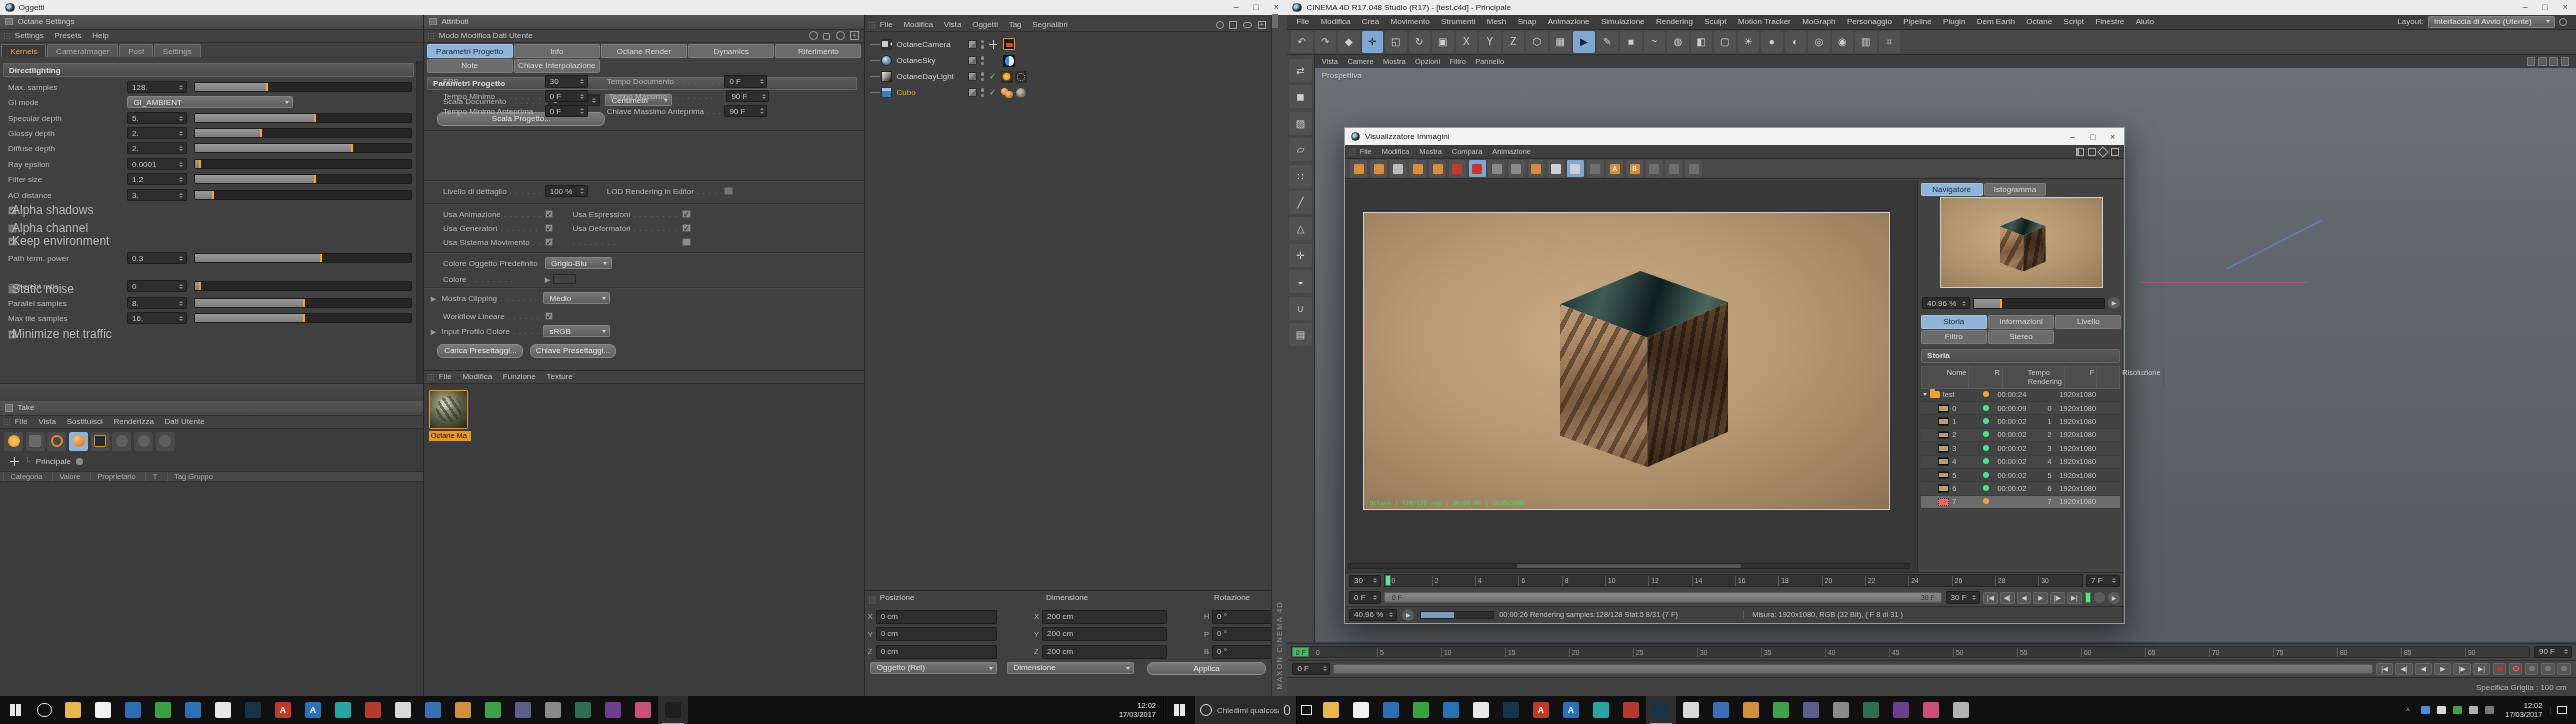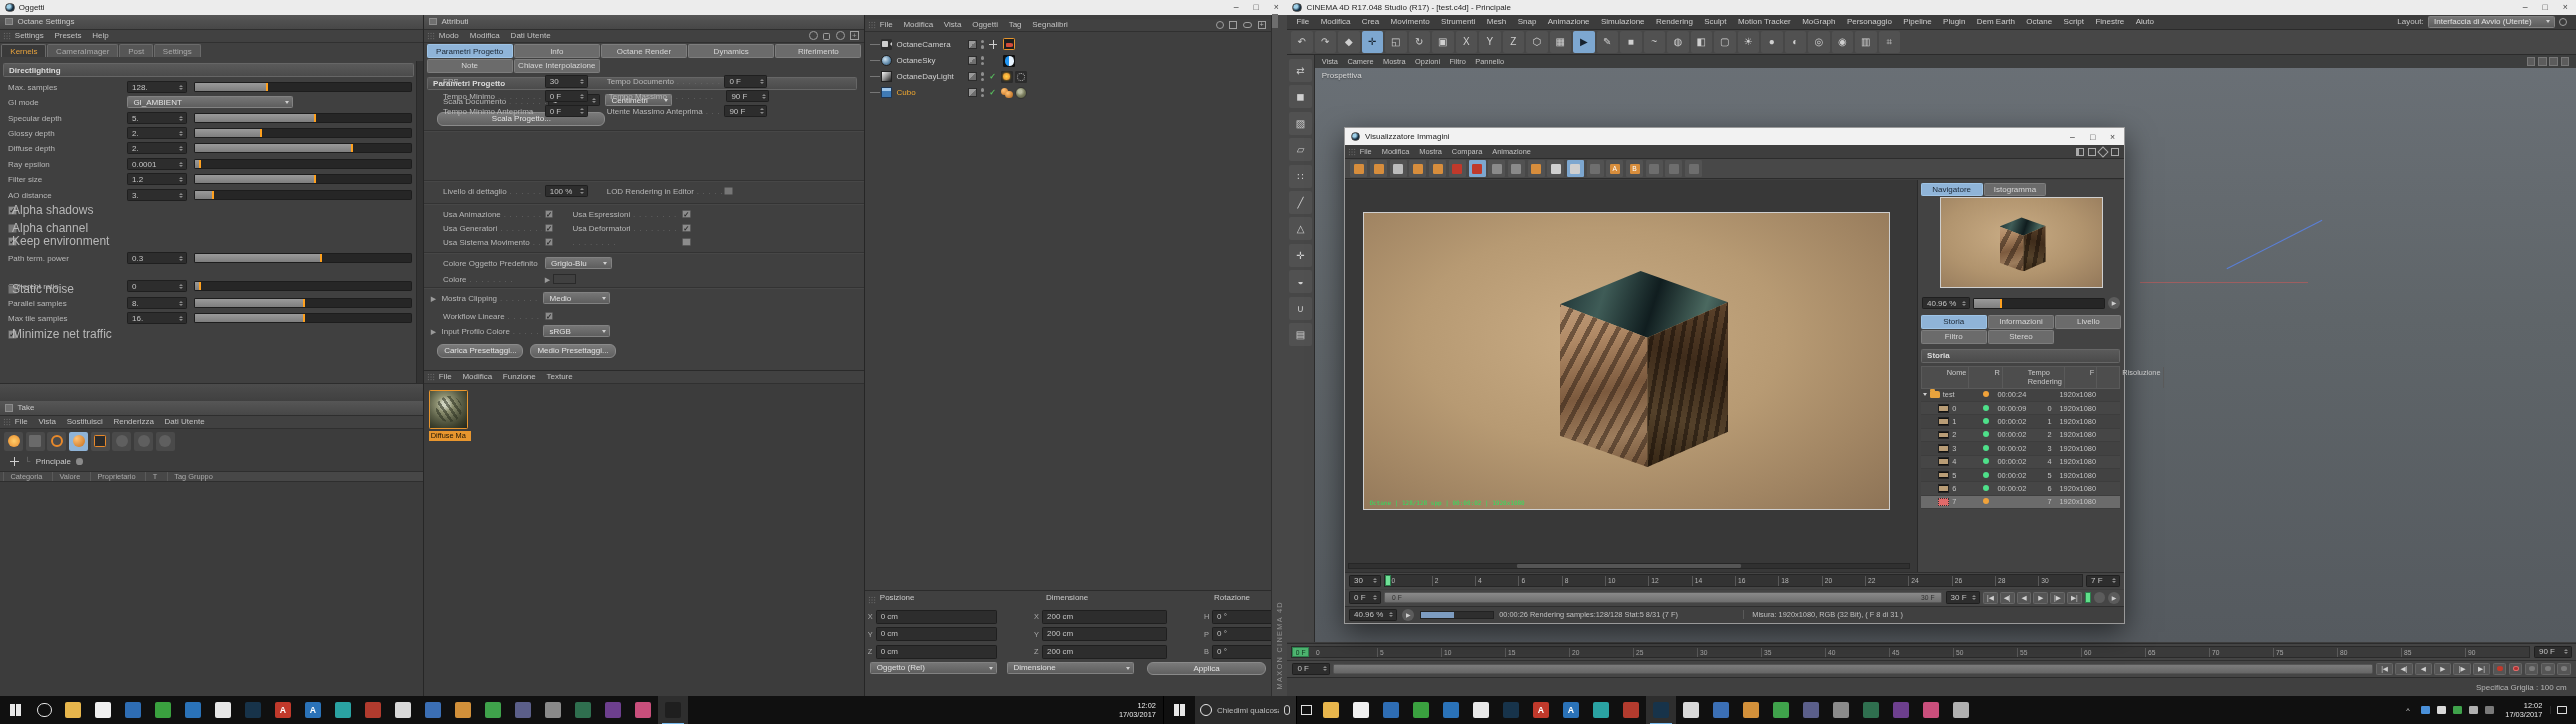--- a/index.html
+++ b/index.html
@@ -465,21 +465,21 @@
       </div>
     </div>
 
     <div id="attr-win" class="panel">
       <div class="c4d-titlebar">
         <span class="sq"></span>
         <span>Attributi</span>
       </div>
       <div class="menubar">
         <span class="grip"></span>
-        <span style="display:flex;gap:11px;">
+        <span style="display:flex;gap:2px;">
           <span class="menu-item">Modo</span>
             <span class="menu-item">Modifica</span>
             <span class="menu-item">Dati Utente</span>
         </span>
         <span style="margin-left:auto;display:flex;gap:5.4px;color:#9f9f9f;font-size:8px;">
           <span style="width:8.7px;height:8.7px;border:1.3px solid #9f9f9f;border-radius:50%;position:relative;"></span>
           <span style="width:7.4px;height:6.7px;border:1.3px solid #9f9f9f;border-radius:1.3px;margin-top:2px;"></span>
           <span style="width:8.7px;height:8.7px;border:1.3px solid #9f9f9f;border-radius:50%;"></span>
           <span style="width:8.7px;height:8.7px;border:0.7px solid #9f9f9f;text-align:center;line-height:7.4px;">+</span>
         </span>
@@ -514,21 +514,21 @@
             </div>
             <div class="attr-row" style="position:relative;left:0;top:0;height:14.8px;margin:0 0 0 19px;">
               <span class="lbl dots" style="width:99px;">Tempo Minimo</span>
               <span class="spin" style="width:43px;margin-left:2.7px;">0 F</span>
               <span class="lbl dots" style="width:115px;margin-left:21px;">Tempo Massimo</span>
               <span class="spin" style="width:43px;margin-left:2.7px;">90 F</span>
             </div>
             <div class="attr-row" style="position:relative;left:0;top:0;height:14.8px;margin:0 0 0 19px;">
               <span class="lbl dots" style="width:99px;">Tempo Minimo Anteprima</span>
               <span class="spin" style="width:43px;margin-left:2.7px;">0 F</span>
-              <span class="lbl dots" style="width:115px;margin-left:19px;">Utente Massimo Anteprima</span>
+              <span class="lbl dots" style="width:115px;margin-left:19px;">Chiave Massimo Anteprima</span>
               <span class="spin" style="width:43px;margin-left:2.7px;">90 F</span>
             </div>
         </div>
 
         <div class="sepline" style="top:106px;"></div>
         <div class="attr-row" style="left:19px;top:110px;">
           <span class="lbl dots" style="width:99px;">Livello di dettaglio</span>
           <span class="spin" style="width:43px;margin-left:2.7px;">100 %</span>
           <span class="lbl dots" style="width:115px;margin-left:19px;">LOD Rendering in Editor</span>
           <span class="chkbox" data-checked="false" style="margin-left:2.7px;"></span>
@@ -577,36 +577,36 @@
           <span class="lbl dots" style="width:99px;">Workflow Lineare</span>
           <span class="chkbox" style="margin-left:2.7px;">✓</span>
         </div>
         <div class="attr-row" style="left:6.7px;top:250px;">
           <span style="color:#9a9a9a;">▸</span>
           <span class="lbl dots" style="width:99px;margin-left:5.4px;">Input Profilo Colore</span>
           <span class="dd" style="width:67px;margin-left:2.7px;">sRGB</span>
         </div>
 
         <span class="pill" style="position:absolute;left:13.4px;top:270px;width:86px;">Carica Presettaggi...</span>
-        <span class="pill" style="position:absolute;left:106px;top:270px;width:86px;">Medio Presettaggi...</span>
+        <span class="pill" style="position:absolute;left:106px;top:270px;width:86px;">Chiave Presettaggi...</span>
       </div>
 
       <div style="position:absolute;left:0;top:355px;right:0;bottom:0;background:#3c3c3c;border-top:1.3px solid #2a2a2a;">
         <div class="menubar">
           <span class="grip"></span>
           <span class="menu-item">File</span>
             <span class="menu-item">Modifica</span>
             <span class="menu-item">Funzione</span>
             <span class="menu-item">Texture</span>
         </div>
       </div>
       <div id="mat-thumb">
           <i class="rockline"></i>
         </div>
-      <div id="mat-label">Diffuse Ma</div>
+      <div id="mat-label">Octane Ma</div>
     </div>
 
     <div id="obj-win" class="panel">
       <div class="menubar" style="margin-top:4px;">
         <span class="grip"></span>
         <span style="display:flex;gap:10.7px;">
           <span class="menu-item">File</span>
             <span class="menu-item">Modifica</span>
             <span class="menu-item">Vista</span>
             <span class="menu-item">Oggetti</span>

